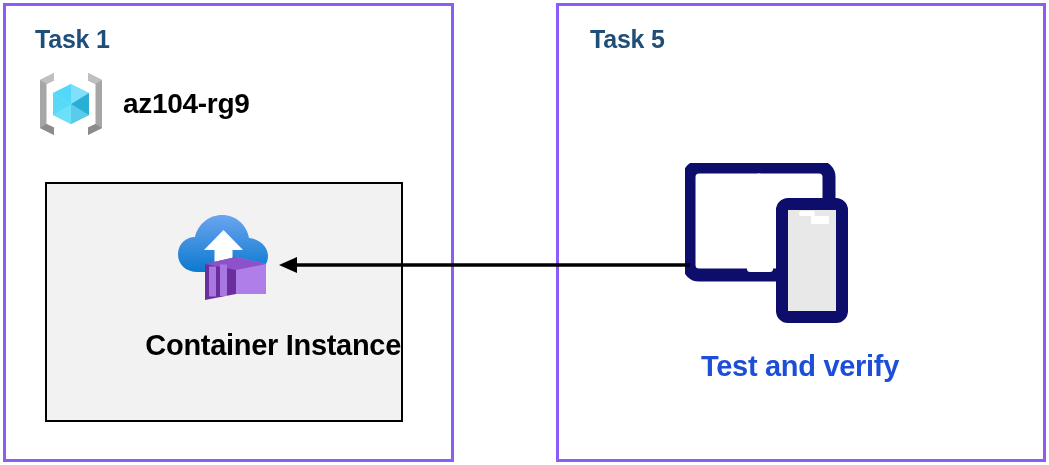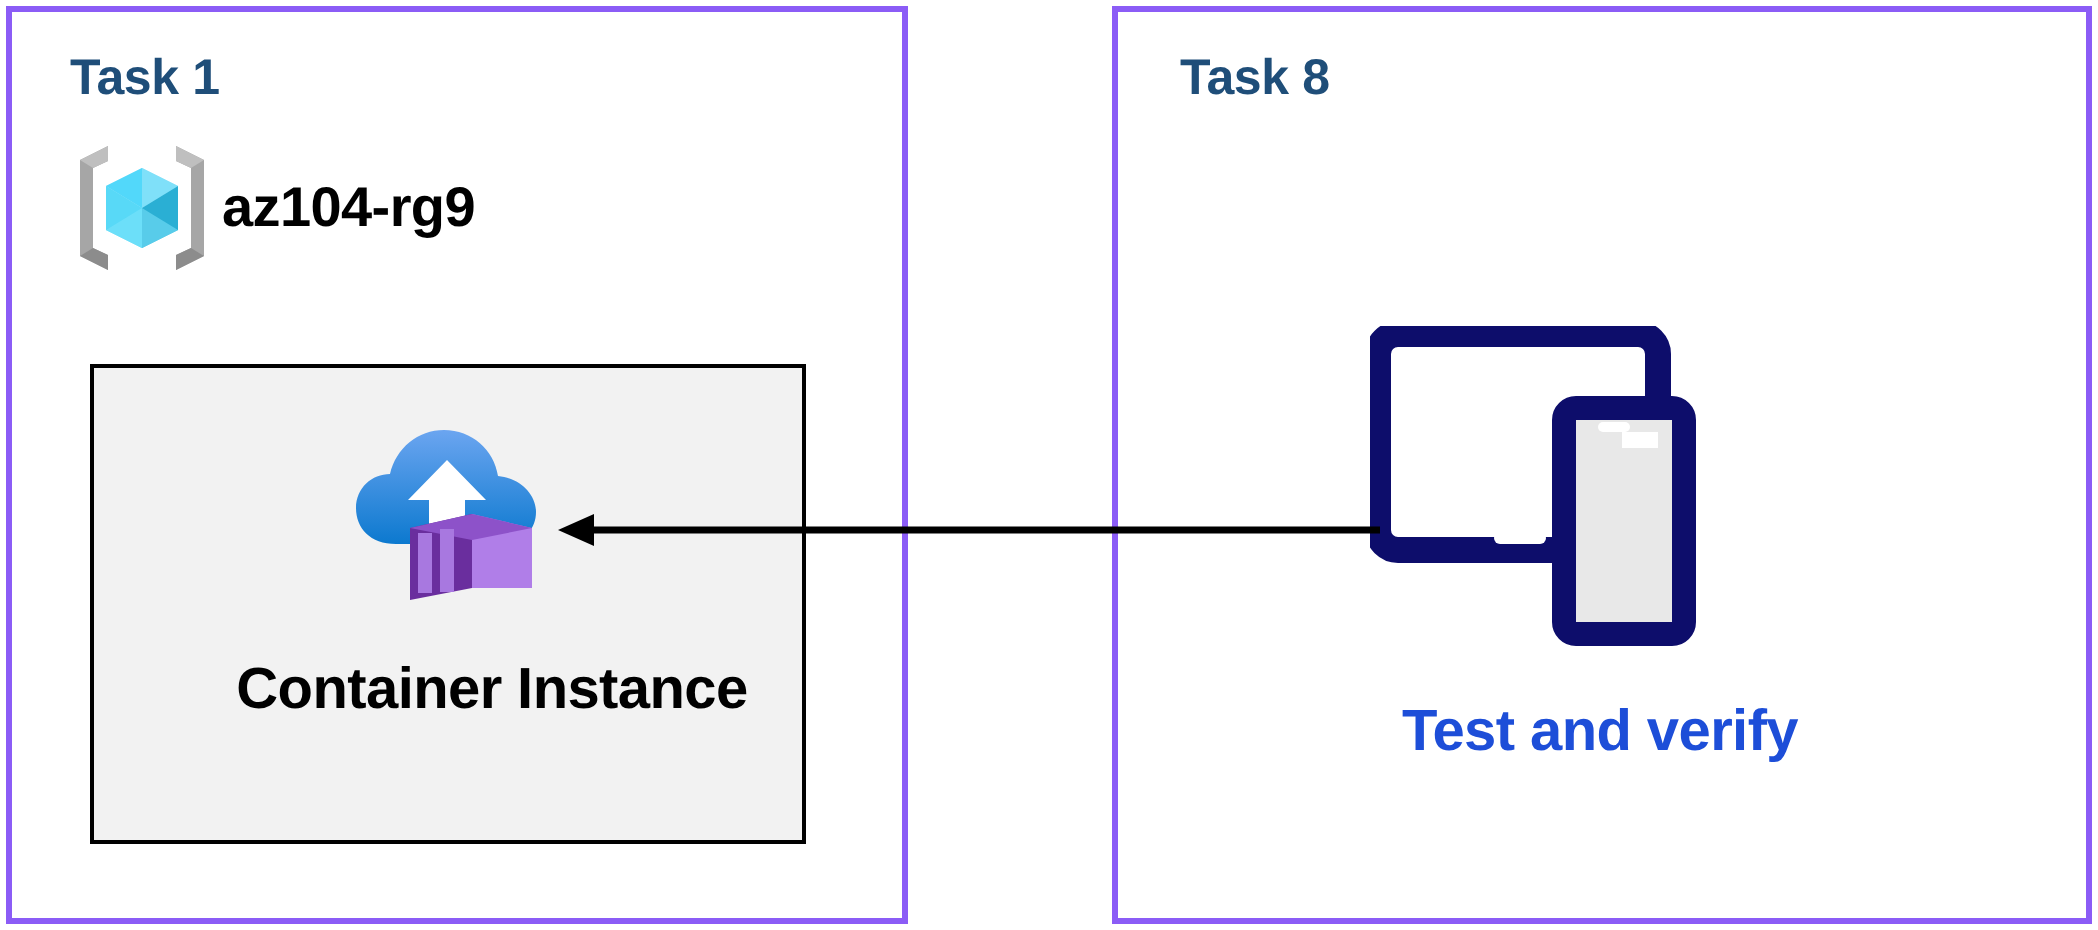--- a/index.html
+++ b/index.html
@@ -53,21 +53,21 @@
   #title-task1 { left: 29px; top: 19px; }
   #title-task2 { left: 31px; top: 19px; }
 
   
   .rg-row {
     position: absolute;
     left: 29px;
     top: 62px;
     display: flex;
     align-items: center;
-    gap: 4px;
+    gap: 16px;
   }
   .rg-icon { width: 72px; height: 72px; display: block; }
   .rg-label {
     font-size: 28px;
     font-weight: bold;
     color: #000000;
     white-space: nowrap;
     letter-spacing: -0.3px;
   }
 
@@ -87,21 +87,21 @@
     left: 50%;
     top: 20px;
     transform: translateX(-50%);
   }
   .aci-icon { width: 100px; height: 100px; display: block; }
   #container-label {
     position: absolute;
     left: 0;
     right: 0;
     top: 145px;
-    text-align: center;
+    text-align: right;
     font-size: 29px;
     font-weight: bold;
     color: #000000;
     letter-spacing: -0.3px;
     white-space: nowrap;
     margin-left: 44px;
   }
 
   
   #devices-wrap {
@@ -186,21 +186,21 @@
 
           <rect x="35" y="62.5" width="7" height="30" fill="#A878E0"></rect>
           <rect x="46" y="60.5" width="7" height="31.5" fill="#A878E0"></rect>
         </svg>
       </div>
       <div id="container-label">Container Instance</div>
     </div>
   </div>
 
   <div class="panel" id="panel-task2">
-    <div class="panel-title" id="title-task2">Task 8</div>
+    <div class="panel-title" id="title-task2">Task 5</div>
   </div>
 
   <div id="devices-wrap">
     <svg class="devices-icon" viewBox="0 0 180 175" xmlns="http://www.w3.org/2000/svg">
 
       <rect x="4" y="4" width="140" height="108" rx="10" ry="10" fill="none" stroke="#0D0D6B" stroke-width="13"></rect>
 
       <circle cx="74" cy="13.5" r="3" fill="#FFFFFF"></circle>
 
       <rect x="62" y="103" width="26" height="6" rx="3" ry="3" fill="#FFFFFF"></rect>

